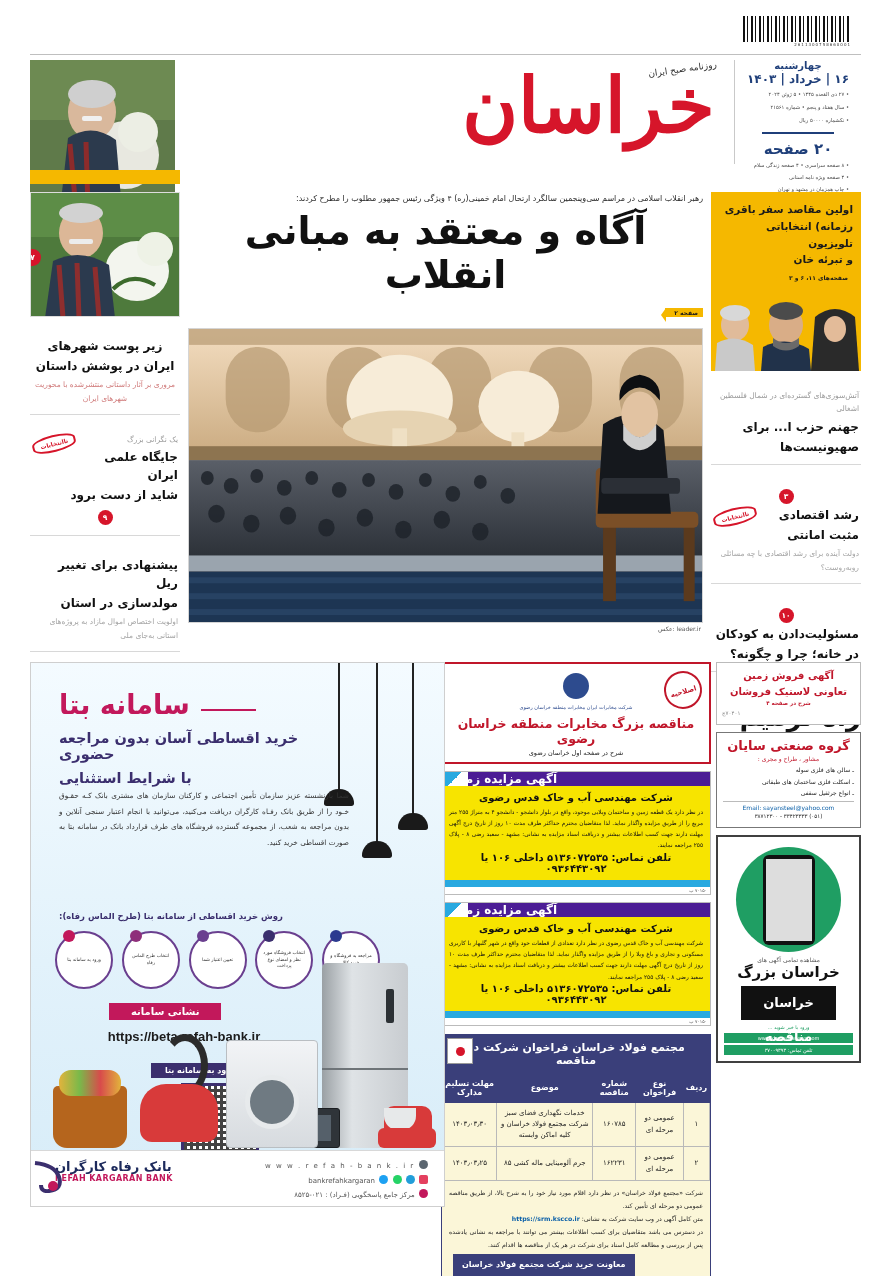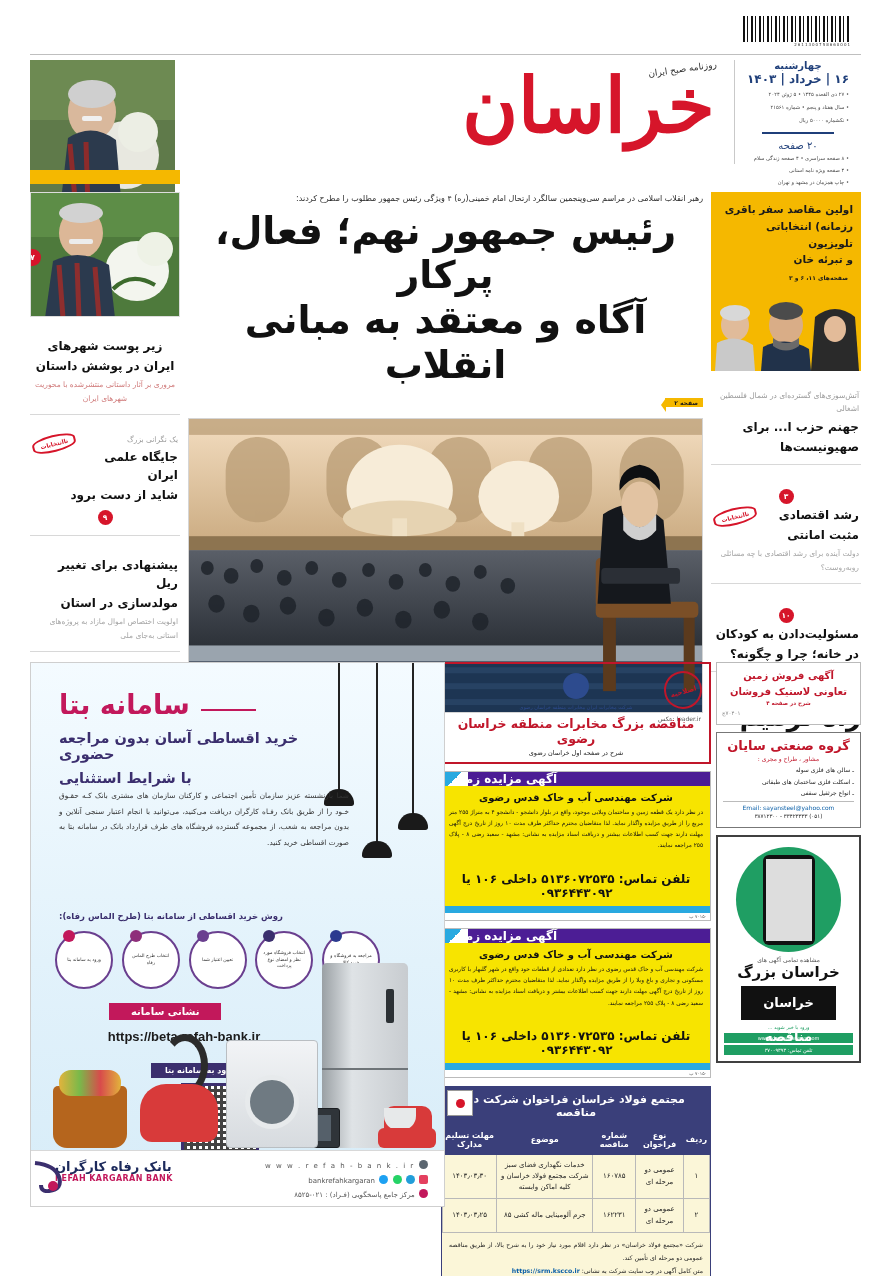--- a/index.html
+++ b/index.html
@@ -17,21 +17,21 @@
     background: repeating-linear-gradient(90deg,#111 0 2px,#fff 2px 4px,#111 4px 5px,#fff 5px 8px);
   }
   .barcode-num { position:absolute; top:28px; right:10px; font-size:4px; letter-spacing:1px; color:#333; }
   .mast-rule { position:absolute; top:40px; right:0; left:0; height:1px; background:#bfbfbf; }
 
   .date-col { position:absolute; top:46px; right:4px; width:118px; text-align:center; color:#1f3f7a; }
   .date-day { font-size:10px; font-weight:bold; }
   .date-main { font-size:12px; font-weight:bold; margin-top:1px; }
   .date-sub { font-size:5.2px; line-height:1.75; color:#4a4a4a; margin-top:4px; text-align:right; padding-right:8px; }
   .date-divider { width:72px; height:2px; background:#1f3f7a; margin:7px auto 6px auto; }
-  .pages-count { font-size:10px; font-weight:normal; color:#1f3f7a; }
+  .pages-count { font-size:15px; font-weight:bold; color:#1f3f7a; }
   .pages-sub { font-size:5.2px; line-height:1.75; color:#4a4a4a; margin-top:3px; text-align:right; padding-right:8px; }
 
   .mast-vline { position:absolute; top:46px; right:126px; width:1px; height:104px; background:#c9c9c9; }
 
   .logo-wrap { position:absolute; top:44px; right:140px; width:265px; height:110px; }
   .logo-kh { position:absolute; top:0; right:0; width:265px; text-align:center;
     font-family:"DejaVu Serif", serif; font-weight:bold; font-size:76px; color:#d6152a;
     line-height:1.25; letter-spacing:-2px; }
   .logo-slogan { position:absolute; top:6px; right:4px; font-size:9px; color:#333; transform:rotate(-8deg);
     font-family:"DejaVu Serif", serif; }
@@ -132,21 +132,21 @@
   .mokh-sub { font-size:6.5px; color:#222; margin-top:3px; }
 
   .mazayede { margin-top:7px; border:1px solid #bbb; }
   .maz-head { background:#4c1d95; color:#fff; font-size:12px; font-weight:bold; padding:0 8px;
     text-align:left; position:relative; }
   .maz-head .cut { position:absolute; left:0; top:0; width:26px; height:100%;
     background:linear-gradient(135deg,#29a9e0 50%, #fff 50%); }
   .maz-body { background:#f7e400; padding:6px 7px; text-align:justify; }
   .maz-co { font-size:10px; font-weight:bold; color:#111; text-align:center; margin-bottom:4px; }
   .maz-text { font-size:5.8px; color:#111; line-height:1.95; }
-  .maz-tel { font-size:12px; font-weight:bold; color:#111; text-align:center; margin-top:20px; }
+  .maz-tel { font-size:10px; font-weight:bold; color:#111; text-align:center; margin-top:0; }
   .maz-foot { background:#29a9e0; height:7px; }
   .maz-code { font-size:4.5px; color:#555; text-align:right; padding:1px 3px; }
 
   
   .tender { margin-top:8px; border:1px solid #3a3f7a; }
   .tender-head { background:#3a3f7a; color:#fff; font-size:11px; font-weight:bold; padding:6px;
     text-align:center; position:relative; }
   .tender-logo { position:absolute; left:5px; top:3px; width:26px; height:26px; background:#fff;
     border:1px solid #999; }
   .tender-logo:after { content:""; position:absolute; left:8px; top:8px; width:9px; height:9px;
@@ -335,21 +335,20 @@
       <div class="big-side-title">راه ترمیم</div>
       <div class="big-side-title">عهدشکنی</div>
       <div class="big-side-title">
         <span>چینی</span>
         <span class="pagetag" style="font-size:6px;vertical-align:middle;">صفحه ۱۱</span>
       </div>
     </div>
 
     <div class="col-center">
       <div class="kicker-line">رهبر انقلاب اسلامی در مراسم سی‌وپنجمین سالگرد ارتحال امام خمینی(ره) ۴ ویژگی رئیس جمهور مطلوب را مطرح کردند:</div>
-      <div class="mega-head">رئیس جمهور نهم؛ فعال، پرکار</div>
       <div class="mega-sub">آگاه و معتقد به مبانی انقلاب</div>
       <div style="text-align:right;margin-top:2px;">
         <span class="pagetag">صفحه ۲</span>
       </div>
 
       <div class="main-photo">
         <svg width="100%" height="100%" viewBox="0 0 560 295" preserveAspectRatio="none">
           <defs>
             <linearGradient id="dome" x1="0" y1="0" x2="0" y2="1">
               <stop offset="0" stop-color="#f3ddc0"></stop>

